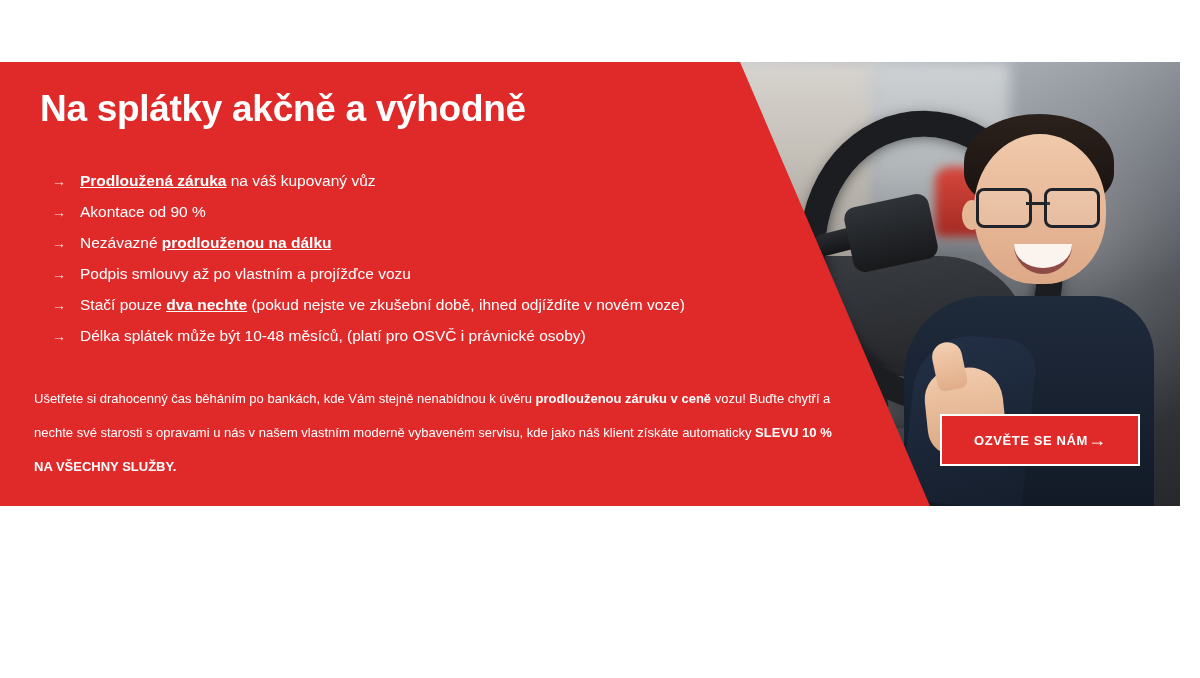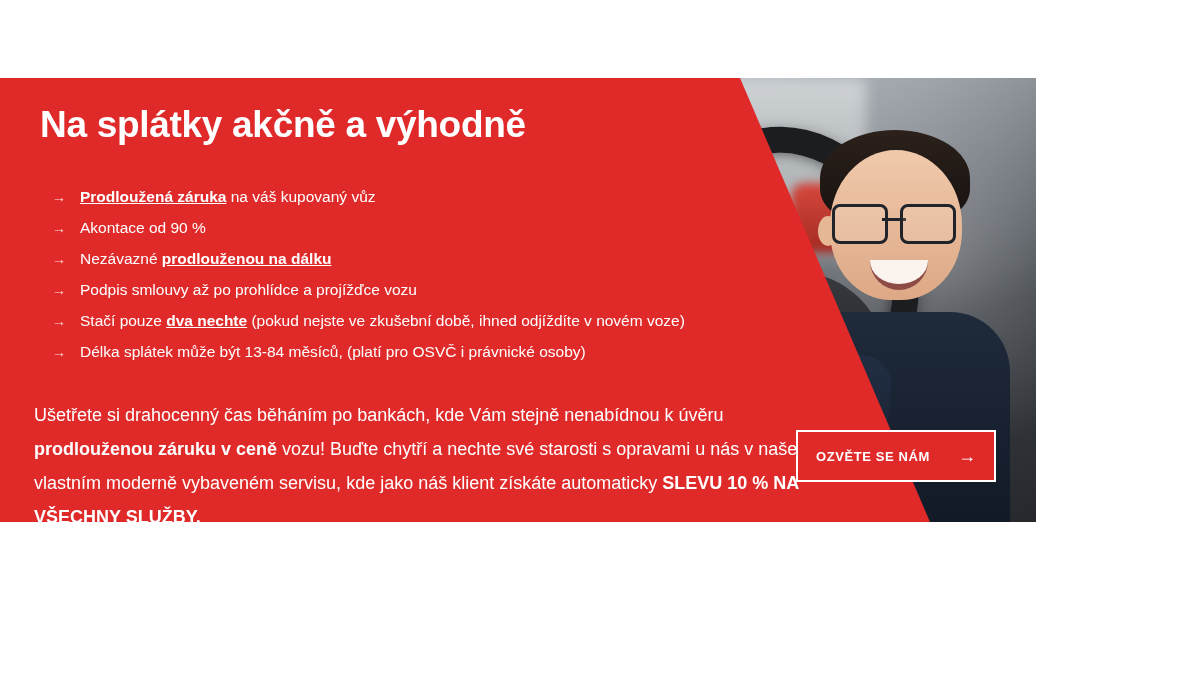--- a/index.html
+++ b/index.html
@@ -18,22 +18,22 @@
     position: relative;
     width: 1200px;
     height: 678px;
     background: #ffffff;
   }
 
   
   .banner {
     position: absolute;
     left: 0;
-    top: 78px;
-    width: 1036px;
+    top: 62px;
+    width: 1180px;
     height: 444px;
     background: #e02a2a;
     overflow: hidden;
   }
 
   
   .photo {
     position: absolute;
     right: 0;
     top: 0;
@@ -267,36 +267,36 @@
   }
   .bullet .btext { flex: 1 1 auto; }
   .bullet b { font-weight: bold; text-decoration: underline; }
 
   .paragraph {
     position: absolute;
     left: 34px;
     top: 320px;
     width: 800px;
     color: #ffffff;
-    font-size: 18px;
+    font-size: 13px;
     line-height: 34px;
   }
   .paragraph b { font-weight: bold; }
 
   .cta {
     position: absolute;
     right: 40px;
     top: 352px;
     width: 200px;
     height: 52px;
     border: 2px solid #ffffff;
     background: #e02a2a;
     display: flex;
     align-items: center;
-    justify-content: space-between;
+    justify-content: center;
     padding: 0 18px;
     box-sizing: border-box;
     cursor: pointer;
   }
   .cta-label {
     color: #ffffff;
     font-size: 13px;
     font-weight: bold;
     letter-spacing: 0.6px;
   }
@@ -356,29 +356,29 @@
         <div class="bullet">
           <span class="arrow">→</span>
           <span class="btext">Akontace od 90 %</span>
         </div>
         <div class="bullet">
           <span class="arrow">→</span>
           <span class="btext">Nezávazné <b>prodlouženou na dálku</b></span>
         </div>
         <div class="bullet">
           <span class="arrow">→</span>
-          <span class="btext">Podpis smlouvy až po prohlídce a projížďce vozu</span>
+          <span class="btext">Podpis smlouvy až po vlastním a projížďce vozu</span>
         </div>
         <div class="bullet">
           <span class="arrow">→</span>
           <span class="btext">Stačí pouze <b>dva nechte</b> (pokud nejste ve zkušební době, ihned odjíždíte v novém voze)</span>
         </div>
         <div class="bullet">
           <span class="arrow">→</span>
-          <span class="btext">Délka splátek může být 13-84 měsíců, (platí pro OSVČ i právnické osoby)</span>
+          <span class="btext">Délka splátek může být 10-48 měsíců, (platí pro OSVČ i právnické osoby)</span>
         </div>
       </div>
 
       <div class="paragraph">Ušetřete si drahocenný čas běháním po bankách, kde Vám stejně nenabídnou k úvěru <b>prodlouženou záruku v ceně</b> vozu! Buďte chytří a nechte své starosti s opravami u nás v našem vlastním moderně vybaveném servisu, kde jako náš klient získáte automaticky <b>SLEVU 10 % NA VŠECHNY SLUŽBY.</b></div>
 
     </div>
 
     <div class="cta">
       <span class="cta-label">OZVĚTE SE NÁM</span>
       <span class="cta-arrow">→</span>

